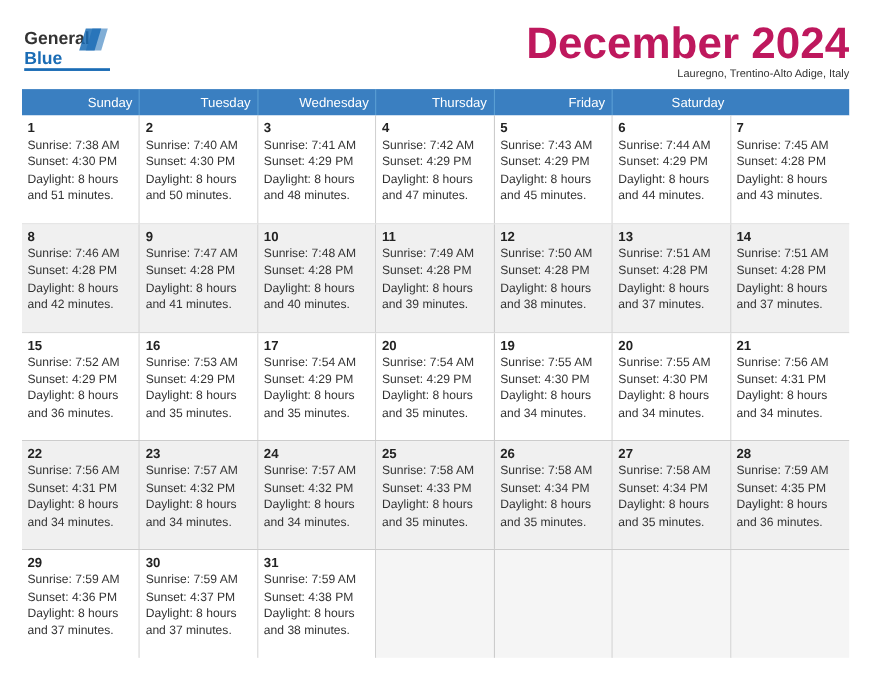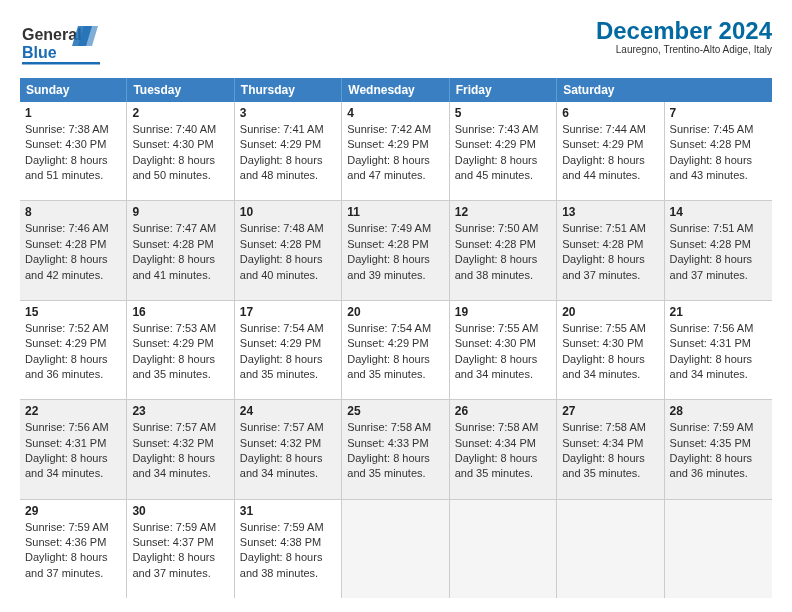--- a/index.html
+++ b/index.html
@@ -25,46 +25,46 @@
     }
     .logo {
       display: flex;
       flex-direction: column;
       align-items: flex-start;
     }
     .title-block {
       text-align: right;
     }
     .title-block h1 {
-      font-size: 24px;
+      font-size: 40px;
       font-weight: bold;
-      color: #0369a1;
+      color: #be185d;
       line-height: 1.1;
     }
     .title-block h2 {
       font-size: 10px;
       font-weight: normal;
       color: #333;
     }
     .calendar {
       flex: 1;
       display: flex;
       flex-direction: column;
     }
     .cal-header {
       display: grid;
       grid-template-columns: repeat(7, 1fr);
       background: #3a7fc1;
     }
     .cal-header-cell {
       color: #fff;
       font-size: 12px;
-      font-weight: bold;
+      font-weight: normal;
       padding: 5px 6px;
-      text-align: left;
+      text-align: right;
       border-right: 1px solid #5a9fd4;
     }
     .cal-header-cell:last-child { border-right: none; }
     .cal-body {
       flex: 1;
       display: flex;
       flex-direction: column;
     }
     .cal-row {
       display: grid;
@@ -118,22 +118,22 @@
     <div class="title-block">
       <h1>December 2024</h1>
       <h2>Lauregno, Trentino-Alto Adige, Italy</h2>
     </div>
   </div>
 
   <div class="calendar">
     <div class="cal-header">
     <div class="cal-header-cell">Sunday</div>
         <div class="cal-header-cell">Tuesday</div>
+        <div class="cal-header-cell">Wednesday</div>
         <div class="cal-header-cell">Thursday</div>
-        <div class="cal-header-cell">Wednesday</div>
         <div class="cal-header-cell">Friday</div>
         <div class="cal-header-cell">Saturday</div>
       </div>
     <div class="cal-body">
     <div class="cal-row">
           <div class="cal-cell">
             <span class="day-num">1</span>
             <div class="cell-text">Sunrise: 7:38 AM<br>Sunset: 4:30 PM<br>Daylight: 8 hours<br>and 51 minutes.</div>
           </div>
           <div class="cal-cell">

